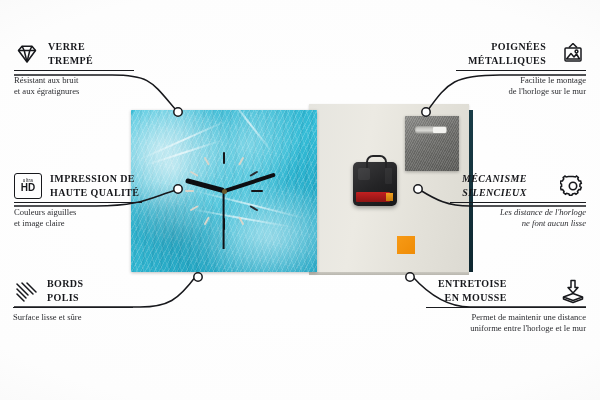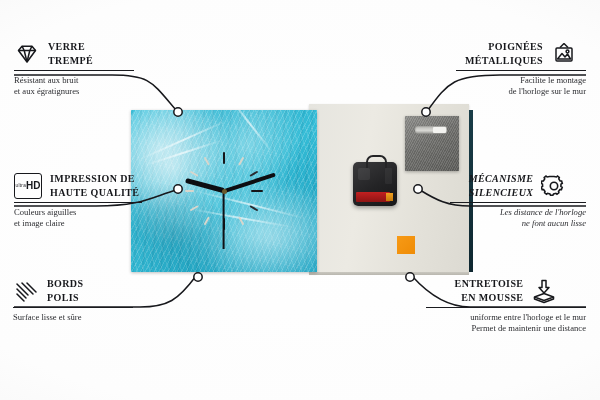--- a/index.html
+++ b/index.html
@@ -129,34 +129,34 @@
   .hand-s{width:1.6px;height:58px;margin-left:-.8px;margin-top:-58px;background:#101116;}
   .hub{position:absolute;left:50%;top:50%;width:5px;height:5px;margin:-2.5px 0 0 -2.5px;
        border-radius:50%;background:#6b5a2c;}
 
   
   .wires{position:absolute;inset:0;}
 
   
   .feat{position:absolute;}
   .feat .head{display:flex;align-items:center;gap:8px;}
-  .feat.right .head{justify-content:center;}
+  .feat.right .head{justify-content:space-between;margin-left:12px;}
   .feat .title{
     font-size:10px;font-weight:bold;letter-spacing:.4px;color:#17181c;
     line-height:13.5px;text-transform:uppercase;
   }
   .feat .rule{height:1.4px;background:#1a1b1f;margin:3px 0 4px;}
   .feat .sub{font-size:8.6px;line-height:10.6px;color:#2c2d31;}
   .feat.right .sub,.feat.right .title{text-align:right;}
   .ico{width:26px;height:26px;flex:0 0 26px;color:#17181c;}
   .ico svg{display:block;width:26px;height:26px;}
 
   .hd-badge{
     width:26px;height:24px;border:1.6px solid #17181c;border-radius:3px;
-    display:flex;flex-direction:row;align-items:center;justify-content:center;
+    display:flex;flex-direction:column;align-items:center;justify-content:center;
     font-family:"Liberation Sans",sans-serif;color:#17181c;flex:0 0 26px;
   }
   .hd-badge .u{font-size:4.6px;letter-spacing:.3px;line-height:5px;}
   .hd-badge .h{font-size:10px;font-weight:bold;line-height:10px;}
 
   #f-verre{left:14px;top:40px;width:120px;}
   #f-impression{left:14px;top:172px;width:128px;}
   #f-bords{left:13px;top:277px;width:120px;}
   #f-poignees{right:14px;top:40px;width:130px;}
   #f-mecanisme{right:14px;top:172px;width:136px;font-style:italic;}
@@ -369,17 +369,17 @@
         <svg viewBox="0 0 26 26">
             <g fill="none" stroke="currentColor" stroke-width="1.5" stroke-linejoin="round">
           <path d="M11 2.5 h4 v7 h3 L13 15 L8 9.5 h3 z"></path>
           <path d="M13 15.5 L22.5 19 L13 22.5 L3.5 19 Z"></path>
           <path d="M3.5 19 v2 L13 24.5 L22.5 21 v-2"></path>
         </g>
           </svg>
       </span>
     </div>
     <div class="rule"></div>
+    <div class="sub">Permet de maintenir une distance</div>
     <div class="sub">uniforme entre l'horloge et le mur</div>
-    <div class="sub">Permet de maintenir une distance</div>
   </div>
 
 </div>
 
 </body></html>

